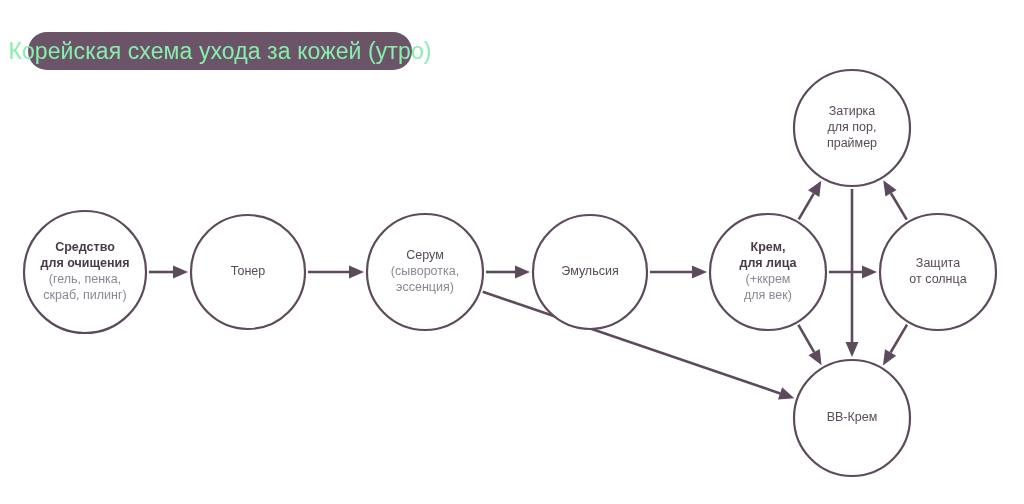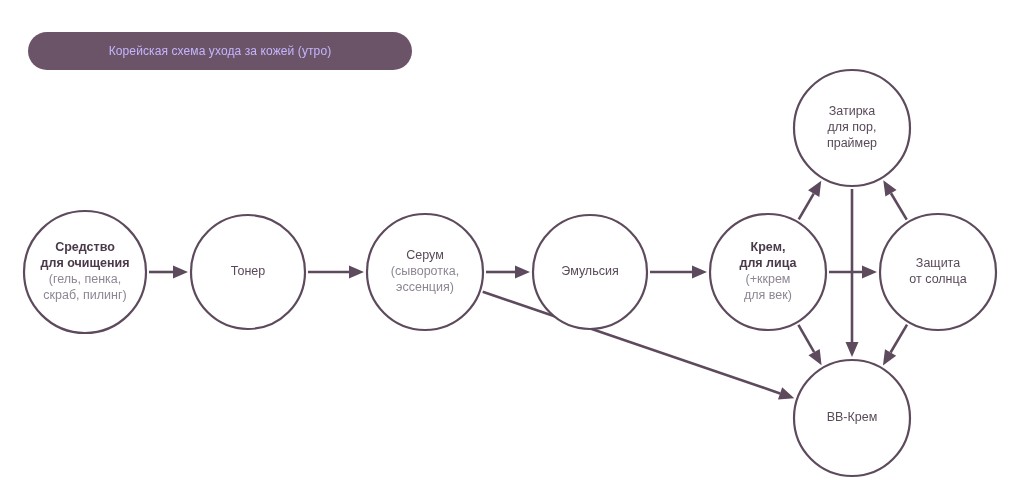--- a/index.html
+++ b/index.html
@@ -29,22 +29,22 @@
     height: 38px;
     background: #6b5468;
     border-radius: 19px;
     display: flex;
     align-items: center;
     justify-content: center;
     box-sizing: border-box;
     padding: 0 18px;
   }
   .title-badge-text {
-    color: #c4b5fd;
-    font-size: 12px;
+    color: #86efac;
+    font-size: 23px;
     font-weight: 400;
     letter-spacing: 0.1px;
     white-space: nowrap;
     font-family: "Liberation Sans", "DejaVu Sans", sans-serif;
   }
   svg.flow {
     position: absolute;
     left: 0;
     top: 0;
     width: 1024px;

